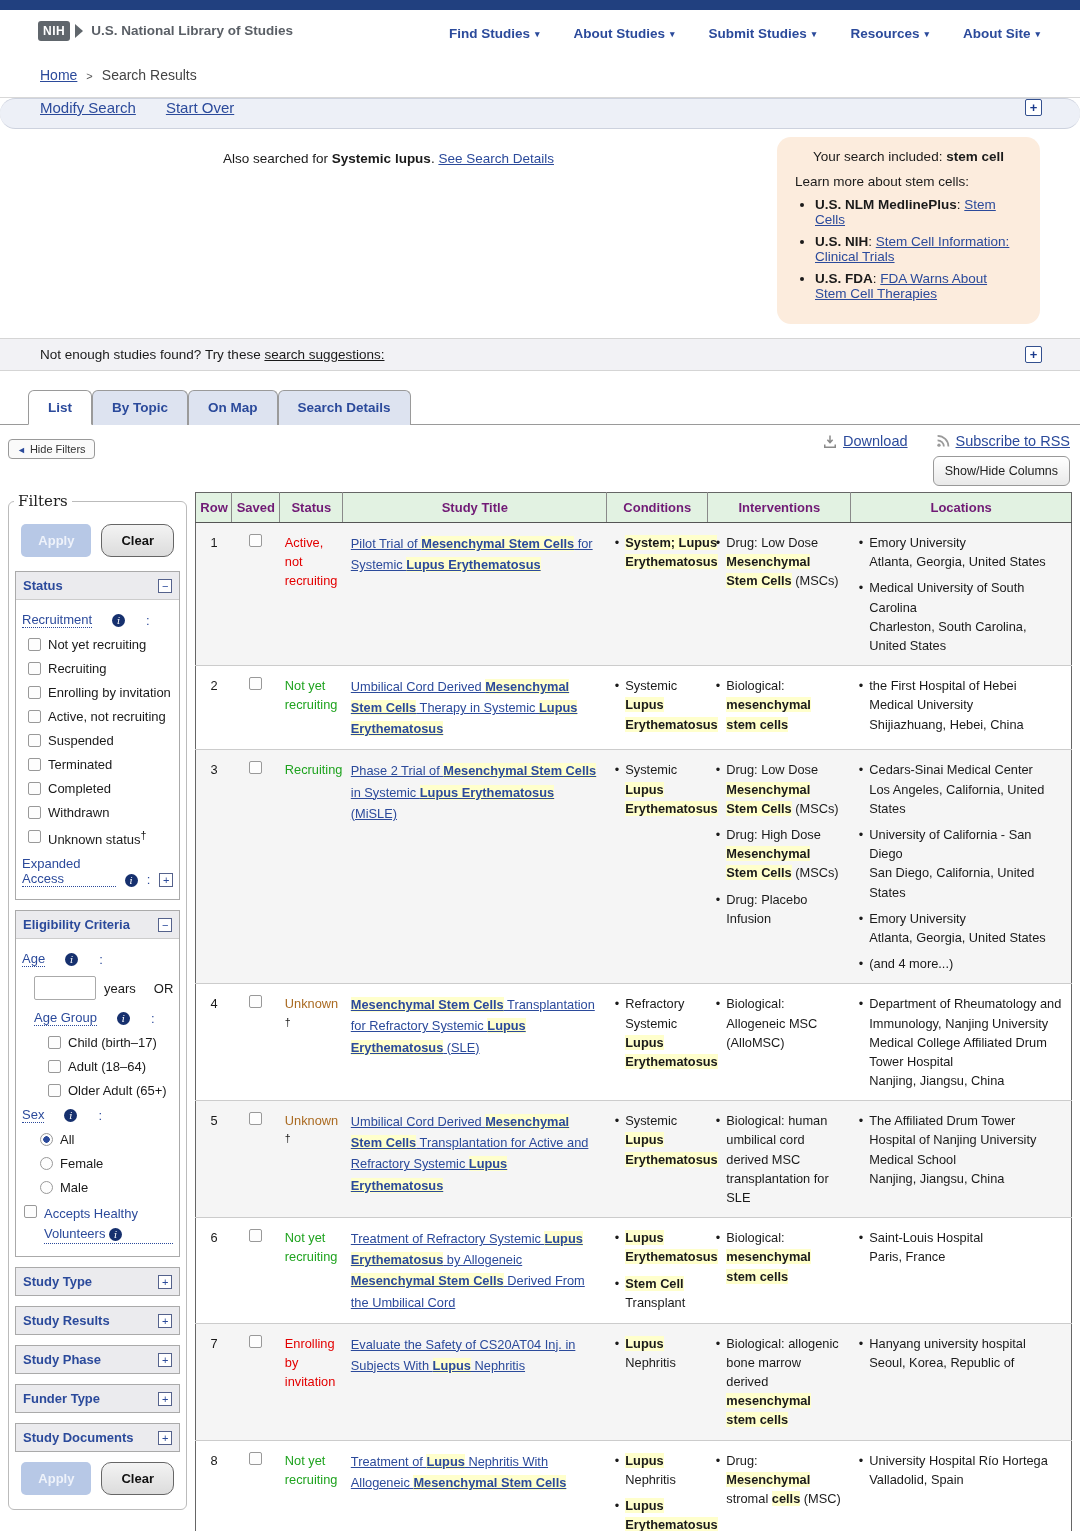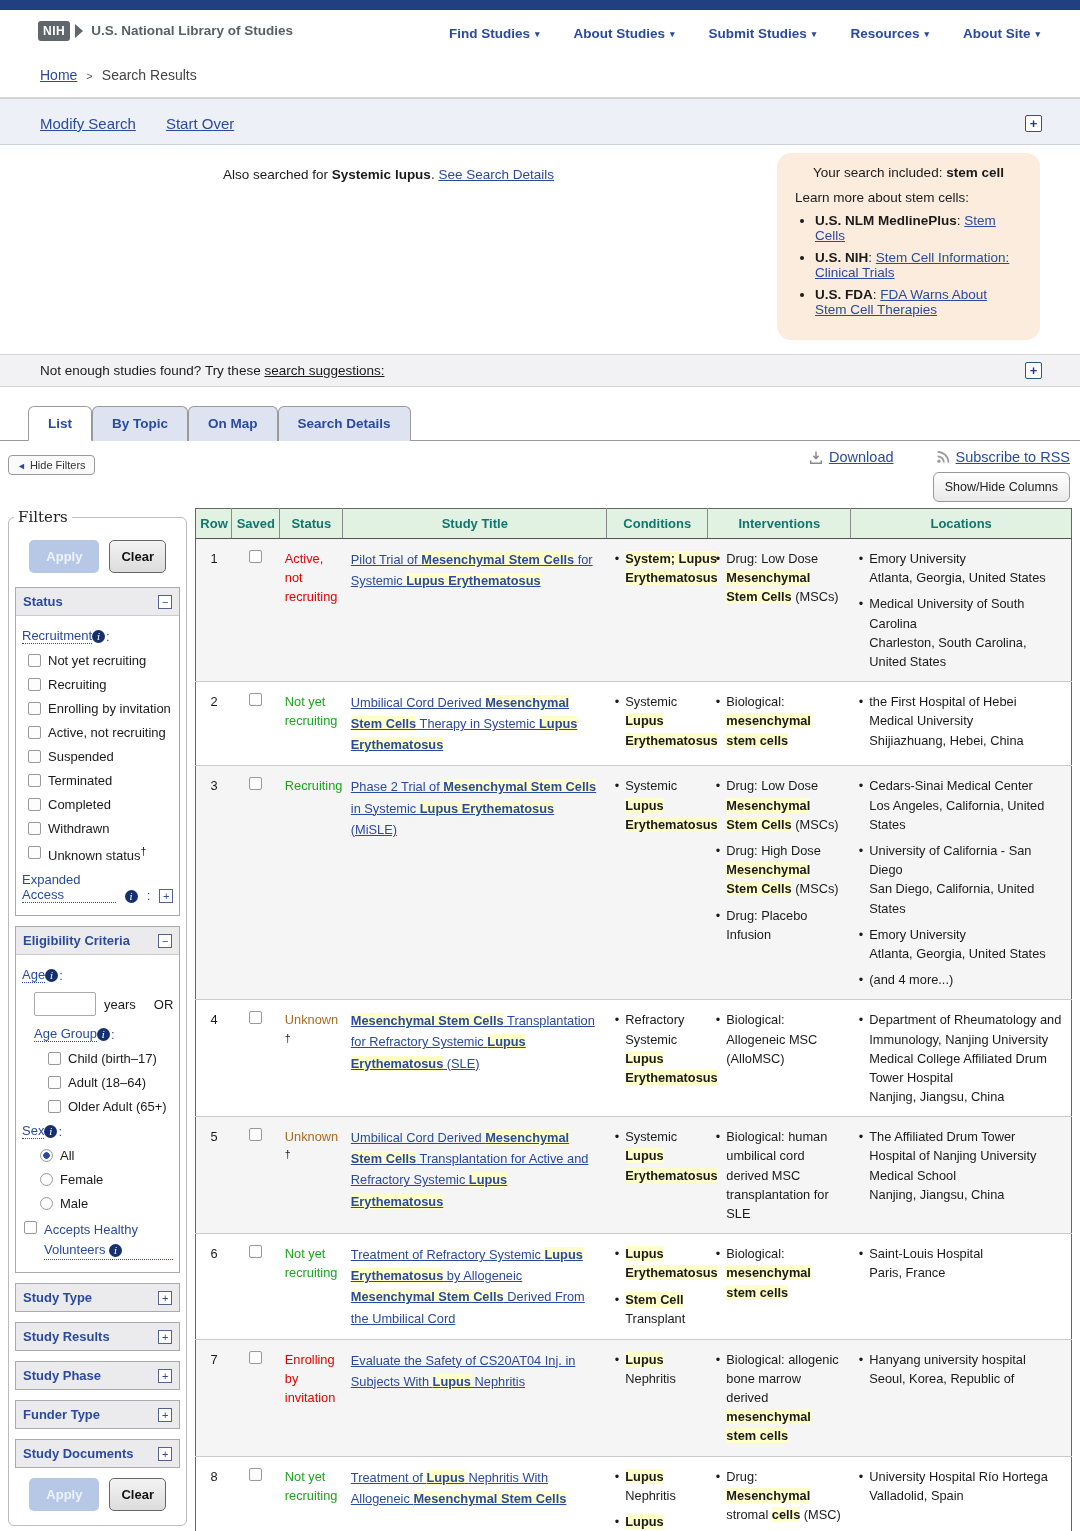--- a/index.html
+++ b/index.html
@@ -21,21 +21,21 @@
   .nav-item::after { content: "▾"; font-size: 9px; margin-left: 5px; vertical-align: 1px; }
 
   
   .breadcrumb { padding: 12px 24px 14px 40px; border-bottom: 1px solid #d8d8d8; font-size: 14px; }
   .crumb-home { color: #2b4a9b; text-decoration: underline; }
   .crumb-sep { color: #555; margin: 0 9px; }
   .crumb-sep::before { content: ">"; font-size: 11px; }
   .crumb-current { color: #444; }
 
   
-  .modify-bar { background: #edf0f7; border-top: 1px solid #cdd2de; border-bottom: 1px solid #cdd2de; padding: 16px 38px 12px 40px; display: flex; align-items: center; }
+  .modify-bar { background: #edf0f7; border-top: 1px solid #cdd2de; border-bottom: 1px solid #cdd2de; padding: 0 38px 12px 40px; display: flex; align-items: center; border-radius: 19px; }
   .modify-bar a { color: #2b4a9b; font-size: 15px; text-decoration: underline; margin-right: 30px; }
   .spacer { flex: 1; }
   .expander-plus { width: 17px; height: 17px; border: 1px solid #33508f; background: #fff; color: #1a3a8c; font-weight: bold; font-size: 13px; line-height: 15px; text-align: center; border-radius: 2px; cursor: pointer; }
   .expander-plus::before { content: "+"; }
 
   
   .results-section { display: flex; padding: 8px 40px 14px 0; }
   .summary-block { flex: 1; text-align: center; padding-top: 8px; font-size: 13.5px; line-height: 2.05; }
   .see-details { color: #2b4a9b; text-decoration: underline; }
   .info-box { width: 263px; background: #fcecdd; border-radius: 14px; padding: 12px 18px 16px 18px; font-size: 13.5px; }
@@ -52,43 +52,43 @@
   
   .tabs-bar { padding: 18px 0 0 28px; border-bottom: 1px solid #9a9a9a; display: flex; gap: 0; }
   .tab { border: 1px solid #9a9a9a; border-bottom: none; border-radius: 6px 6px 0 0; background: #dde3f0; color: #2b4a9b; font-weight: bold; font-size: 13.5px; padding: 9px 19px; cursor: pointer; position: relative; top: 1px; }
   .tab.active { background: #fff; border-bottom: 1px solid #fff; }
 
   
   .actions-row { display: flex; align-items: flex-start; padding: 8px 8px 4px 8px; }
   .hide-filters-btn { border: 1px solid #999; border-radius: 4px; background: #fafafa; font-size: 11px; color: #333; padding: 3px 8px; margin-top: 6px; cursor: pointer; }
   .hide-filters-btn .arr::before { content: "◄"; color: #2b4a9b; font-size: 9px; margin-right: 4px; }
   .top-actions { display: flex; flex-direction: column; align-items: flex-end; gap: 7px; padding-right: 2px; }
-  .links-line { display: flex; gap: 42px; align-items: center; }
+  .links-line { display: flex; gap: 28px; align-items: center; }
   .action-link { color: #2b4a9b; font-size: 14.5px; text-decoration: underline; display: inline-flex; align-items: center; gap: 6px; }
   .columns-btn { border: 1px solid #999; border-radius: 6px; background: linear-gradient(#ffffff, #e9e9e9); font-size: 12.5px; color: #222; padding: 7px 11px; cursor: pointer; }
 
   
   .main-wrap { display: flex; align-items: flex-start; padding: 2px 8px 10px 8px; gap: 8px; }
 
   
   .filters-fieldset { width: 168px; border: 1px solid #bbb; border-radius: 6px; padding: 4px 5px 10px 5px; flex: none; }
   .filters-fieldset > legend { font-family: "DejaVu Serif", serif; font-size: 15px; padding: 0 4px; color: #222; }
   .btn-row { display: flex; justify-content: center; gap: 10px; margin: 10px 0 14px 0; }
   .apply-btn { background: #b7c8e6; color: #eef2fa; border: none; border-radius: 5px; font-weight: bold; font-size: 13px; padding: 9px 17px; }
-  .clear-btn { background: linear-gradient(#f3f3f3, #dcdcdc); color: #111; border: 1px solid #666; border-radius: 5px; font-weight: bold; font-size: 13px; padding: 8px 11px; cursor: pointer; }
+  .clear-btn { background: linear-gradient(#f3f3f3, #dcdcdc); color: #111; border: 1px solid #666; border-radius: 10px; font-weight: bold; font-size: 13px; padding: 8px 19px; cursor: pointer; }
   .panel { border: 1px solid #aaa; margin: 0 1px 10px 1px; background: #fff; }
   .panel-head { background: #ebebee; border-bottom: 1px solid #ccc; display: flex; align-items: center; justify-content: space-between; padding: 6px 7px; cursor: pointer; }
   .panel-title { color: #2b4a9b; font-weight: bold; font-size: 13px; }
   .pm-box { width: 14px; height: 14px; border: 1px solid #55628c; background: #fff; color: #2b4a9b; font-size: 11px; line-height: 12px; text-align: center; flex: none; }
   .pm-minus::before { content: "−"; }
   .pm-plus::before { content: "+"; }
   .panel-collapsed .panel-head { border-bottom: none; }
   .panel-body { padding: 8px 6px 10px 6px; font-size: 13px; }
   .info-label { color: #2b4a9b; border-bottom: 1px dotted #2b4a9b; }
-  .label-row { margin: 4px 0 9px 0; display: flex; align-items: center; gap: 0; }
+  .label-row { margin: 4px 0 9px 0; display: flex; align-items: center; gap: 20px; }
   .label-row.colon::after { content: ":"; color: #2b4a9b; margin-left: 1px; }
   .info-i { display: inline-flex; width: 13px; height: 13px; border-radius: 50%; background: #16306e; color: #fff; font-family: "DejaVu Serif", serif; font-style: italic; font-size: 10px; align-items: center; justify-content: center; flex: none; }
   .check-list { }
   .check-row { display: flex; align-items: flex-start; gap: 7px; margin: 0 0 9px 6px; cursor: pointer; }
   input.cb, input.rb { appearance: none; -webkit-appearance: none; width: 13px; height: 13px; border: 1px solid #999; background: #fdfdfd; border-radius: 2px; flex: none; margin-top: 1px; cursor: pointer; }
   input.rb { border-radius: 50%; }
   input.rb:checked { background: radial-gradient(circle at 50% 50%, #2b4a9b 0 3px, #fdfdfd 3.5px); }
   .ea-row { display: flex; align-items: flex-end; gap: 9px; margin: 8px 0 2px 0; }
   .ea-row .pm-box { margin-left: auto; }
   .age-input { width: 62px; height: 24px; border: 1px solid #aaa; border-radius: 2px; margin-right: 8px; font-size: 13px; padding: 0 4px; }
@@ -97,21 +97,21 @@
   .indent1 { margin-left: 12px; }
   .indent2 { margin-left: 20px; }
   .healthy-row { display: flex; align-items: flex-start; gap: 7px; margin: 6px 0 2px 2px; cursor: pointer; }
   .healthy-label { color: #2b4a9b; border-bottom: 1px dotted #2b4a9b; line-height: 1.5; }
 
   
   .content-area { flex: 1; }
   table.results { border-collapse: collapse; width: 100%; border: 1px solid #666; background: #fff; table-layout: fixed; }
   col.c-row { width: 36px; } col.c-saved { width: 48px; } col.c-status { width: 63px; }
   col.c-title { width: 264px; } col.c-cond { width: 101px; } col.c-int { width: 143px; }
-  thead th { background: #e2f2e2; font-size: 13px; font-weight: bold; color: #0f766e; padding: 7px 4px; border-bottom: 1px solid #555; border-left: 1px solid #8a8a8a; }
+  thead th { background: #e2f2e2; font-size: 13px; font-weight: bold; color: #701a75; padding: 7px 4px; border-bottom: 1px solid #555; border-left: 1px solid #8a8a8a; }
   thead th:first-child { border-left: none; }
   tbody tr { border-top: 1px solid #ccc; }
   tbody tr:nth-child(odd) { background: #f5f5f5; }
   tbody td { vertical-align: top; padding: 10px 8px; font-size: 12.8px; line-height: 1.5; }
   td.cell-row { text-align: center; padding-left: 2px; padding-right: 2px; }
   td.cell-saved { text-align: center; }
   td.cell-status { padding-left: 5px; padding-right: 2px; }
   .st-red { color: #e30000; } .st-green { color: #1fa31f; } .st-unknown { color: #aa6a21; }
   .title-link { color: #2b4a9b; text-decoration: underline; line-height: 1.65; }
   .hl { background: #ffffcc; font-weight: bold; }

